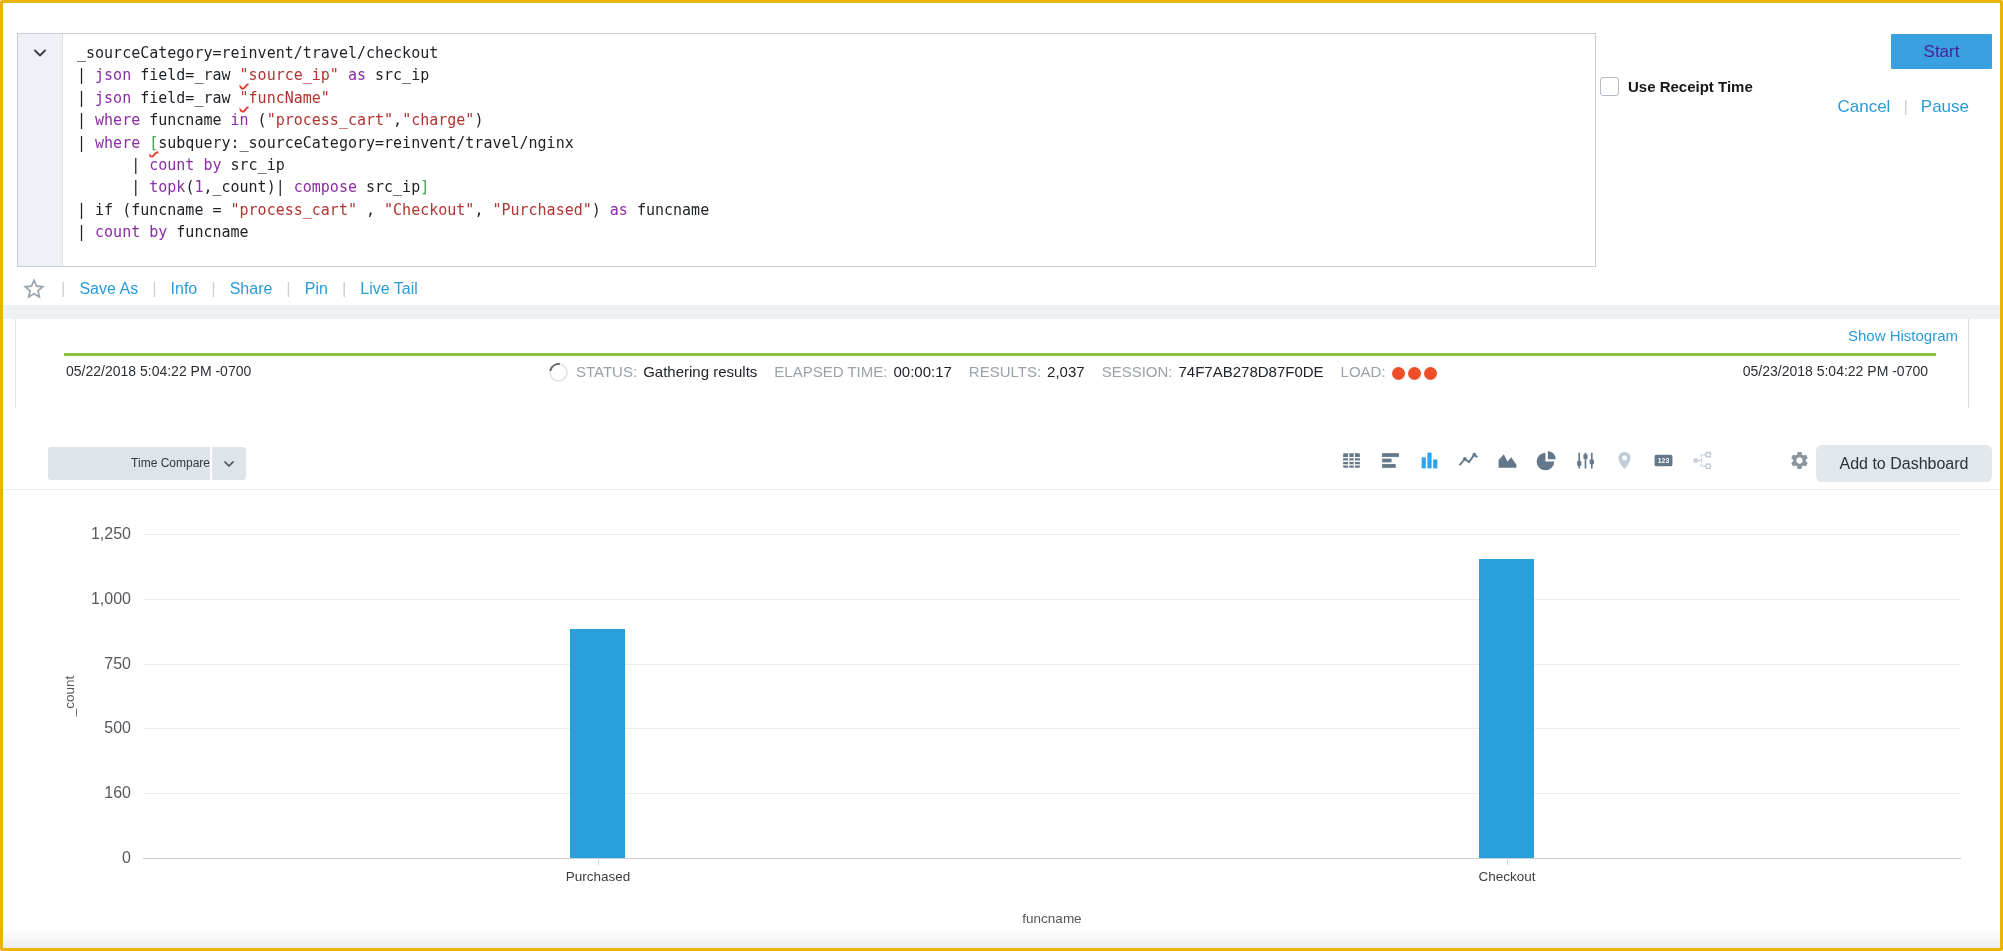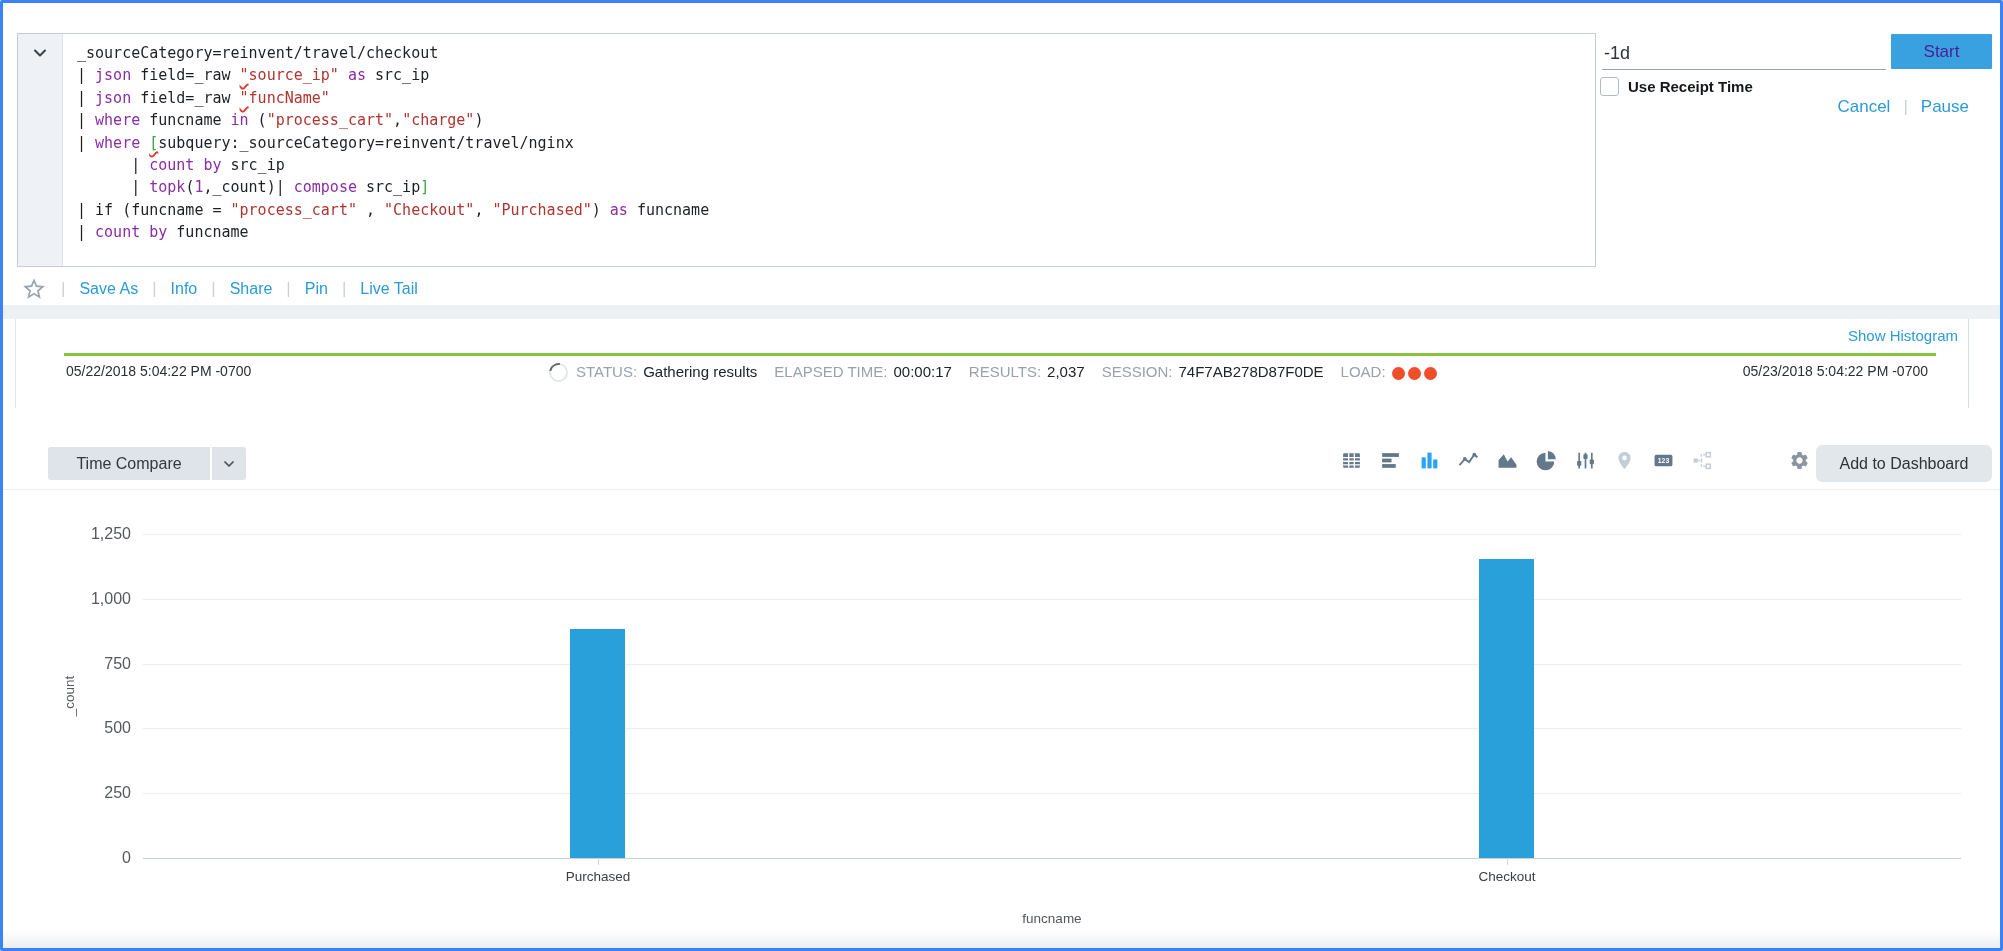--- a/index.html
+++ b/index.html
@@ -1,17 +1,17 @@
 <!DOCTYPE html>
 <html><head>
 <meta charset="utf-8">
 <style>
   html,body{margin:0;padding:0;background:#fff;}
   body{width:2003px;height:951px;position:relative;font-family:"Liberation Sans",sans-serif;-webkit-font-smoothing:antialiased;}
-  .frame{position:absolute;inset:0;border:3px solid #3b82f6;border-radius:2px;background:#fff;overflow:hidden;}
+  .frame{position:absolute;inset:0;border:3px solid #eab308;border-radius:2px;background:#fff;overflow:hidden;}
 
   
   .query-box{position:absolute;left:14px;top:30px;width:1577px;height:232px;border:1px solid #c6cdd4;background:#fff;display:flex;}
   .gutter{width:44px;background:#eef1f5;border-right:1px solid #dbe1e7;position:relative;flex:none;}
   .gutter .chev{position:absolute;left:12px;top:9px;width:20px;height:20px;color:#3c4247;}
   .code{flex:1;padding:8px 14px;font-family:"DejaVu Sans Mono","Liberation Mono",monospace;font-size:15px;line-height:22.4px;white-space:pre;color:#1d2125;overflow:hidden;}
   .code .p{color:#1d2125;}
   .code .k{color:#8b2da6;}
   .code .n{color:#8b2da6;}
   .code .s{color:#b03430;}
@@ -50,21 +50,21 @@
 
   
   .tab-strip{position:absolute;left:0;right:0;top:390px;height:44px;background:#eef1f4;border-bottom:1px solid #d9dfe4;}
   .tab{position:absolute;text-align:center;cursor:pointer;font-size:16px;color:#2e3338;border-radius:4px 4px 0 0;}
   .tab-messages{left:25px;top:10px;width:116px;height:32px;line-height:32px;background:#e1e6ea;border:1px solid #d4dadf;border-bottom:none;}
   .tab-aggregates{left:146px;top:5px;width:126px;height:40px;line-height:40px;background:#fff;border:1px solid #d4dadf;border-bottom:none;font-weight:700;z-index:3;}
   .collapse-tri{position:absolute;left:1950px;top:16px;width:0;height:0;border-left:10px solid transparent;border-right:10px solid transparent;border-bottom:12px solid #7e99b1;cursor:pointer;}
 
   
   .content-panel{position:absolute;left:0;right:0;top:434px;bottom:0;background:#fff;}
-  .tc-btn{position:absolute;left:45px;top:10px;width:162px;height:33px;line-height:33px;text-align:center;background:#dee4e9;color:#33383d;font-size:16px;border-radius:3px 0 0 3px;cursor:pointer;}
+  .tc-btn{position:absolute;left:45px;top:10px;width:162px;height:33px;line-height:33px;text-align:right;background:#dee4e9;color:#33383d;font-size:12px;border-radius:3px 0 0 3px;cursor:pointer;}
   .tc-chev{position:absolute;left:209px;top:10px;width:34px;height:33px;background:#dee4e9;border-radius:0 3px 3px 0;cursor:pointer;color:#4a5056;display:flex;align-items:center;justify-content:center;}
   .tc-chev svg{width:16px;height:16px;}
   .icon-row{position:absolute;left:1337px;top:12px;display:flex;align-items:center;gap:17px;}
   .icon-btn{width:22px;height:22px;color:#64788c;cursor:pointer;display:flex;align-items:center;justify-content:center;}
   .icon-btn svg{width:21px;height:21px;display:block;}
   .icon-btn.active{color:#28a4f0;}
   .icon-btn.disabled{color:#c3cdd6;}
   .icon-btn.gear-space{margin-left:58px;color:#8a959e;}
   .atd-btn{position:absolute;left:1813px;top:8px;width:176px;height:37px;background:#e2e7eb;border:none;border-radius:6px;font-family:"Liberation Sans",sans-serif;font-size:16px;color:#2e3338;cursor:pointer;}
   .toolbar-divider{position:absolute;left:0;right:0;top:52px;height:1px;background:#eceff2;}
@@ -90,21 +90,20 @@
     <div class="gutter">
       <span class="chev">
         <svg viewBox="0 0 20 20" fill="none" stroke="currentColor" stroke-width="2" stroke-linecap="round" stroke-linejoin="round">
             <path d="M5 7.5 L10 12.5 L15 7.5"></path>
           </svg>
       </span>
     </div>
     <div class="code" id="query-code"><div class="qline"><span class="p">_sourceCategory=reinvent/travel/checkout</span></div><div class="qline"><span class="p">| </span><span class="k">json</span><span class="p"> field=_raw </span><span class="s sq">"</span><span class="s">source_ip"</span><span class="p"> </span><span class="k">as</span><span class="p"> src_ip</span></div><div class="qline"><span class="p">| </span><span class="k">json</span><span class="p"> field=_raw </span><span class="s sq">"</span><span class="s">funcName"</span></div><div class="qline"><span class="p">| </span><span class="k">where</span><span class="p"> funcname </span><span class="k">in</span><span class="p"> (</span><span class="s">"process_cart"</span><span class="p">,</span><span class="s">"charge"</span><span class="p">)</span></div><div class="qline"><span class="p">| </span><span class="k">where</span><span class="p"> </span><span class="g sq">[</span><span class="p">subquery:_sourceCategory=reinvent/travel/nginx</span></div><div class="qline"><span class="p">      | </span><span class="k">count</span><span class="p"> </span><span class="k">by</span><span class="p"> src_ip</span></div><div class="qline"><span class="p">      | </span><span class="k">topk</span><span class="p">(</span><span class="n">1</span><span class="p">,_count)| </span><span class="k">compose</span><span class="p"> src_ip</span><span class="g">]</span></div><div class="qline"><span class="p">| if (funcname = </span><span class="s">"process_cart"</span><span class="p"> , </span><span class="s">"Checkout"</span><span class="p">, </span><span class="s">"Purchased"</span><span class="p">) </span><span class="k">as</span><span class="p"> funcname</span></div><div class="qline"><span class="p">| </span><span class="k">count</span><span class="p"> </span><span class="k">by</span><span class="p"> funcname</span></div></div>
   </div>
 
-  <input class="range-input" value="-1d" style="">
   <button class="start-btn">Start</button>
   <div class="receipt-row">
     <span class="checkbox"></span>
     <span class="receipt-label">Use Receipt Time</span>
   </div>
   <div class="cancel-pause">
     <span class="link">Cancel</span>
     <span class="pipe">|</span>
     <span class="link">Pause</span>
   </div>
@@ -243,21 +242,21 @@
             <path d="M19.14,12.94c0.04-0.3,0.06-0.61,0.06-0.94c0-0.32-0.02-0.64-0.07-0.94l2.03-1.58c0.18-0.14,0.23-0.41,0.12-0.61 l-1.92-3.32c-0.12-0.22-0.37-0.29-0.59-0.22l-2.39,0.96c-0.5-0.38-1.03-0.7-1.62-0.94L14.4,2.81c-0.04-0.24-0.24-0.41-0.48-0.41 h-3.84c-0.24,0-0.43,0.17-0.47,0.41L9.25,5.35C8.66,5.59,8.12,5.92,7.63,6.29L5.24,5.33c-0.22-0.08-0.47,0-0.59,0.22L2.74,8.87 C2.62,9.08,2.66,9.34,2.86,9.48l2.03,1.58C4.84,11.36,4.8,11.69,4.8,12s0.02,0.64,0.07,0.94l-2.03,1.58 c-0.18,0.14-0.23,0.41-0.12,0.61l1.92,3.32c0.12,0.22,0.37,0.29,0.59,0.22l2.39-0.96c0.5,0.38,1.03,0.7,1.62,0.94l0.36,2.54 c0.05,0.24,0.24,0.41,0.48,0.41h3.84c0.24,0,0.44-0.17,0.47-0.41l0.36-2.54c0.59-0.24,1.13-0.56,1.62-0.94l2.39,0.96 c0.22,0.08,0.47,0,0.59-0.22l1.92-3.32c0.12-0.22,0.07-0.47-0.12-0.61L19.14,12.94z M12,15.6c-1.98,0-3.6-1.62-3.6-3.6 s1.62-3.6,3.6-3.6s3.6,1.62,3.6,3.6S13.98,15.6,12,15.6z"></path>
           </svg>
         </span>
       </div>
     <button class="atd-btn">Add to Dashboard</button>
     <div class="toolbar-divider"></div>
     <div id="chart">
         <div class="gridline axisline" style="left: 140px; top: 421px; width: 1818px;"></div>
         <div class="ytick" style="top: 412px;">0</div>
         <div class="gridline" style="left: 140px; top: 356px; width: 1818px;"></div>
-        <div class="ytick" style="top: 347px;">250</div>
+        <div class="ytick" style="top: 347px;">160</div>
         <div class="gridline" style="left: 140px; top: 291px; width: 1818px;"></div>
         <div class="ytick" style="top: 282px;">500</div>
         <div class="gridline" style="left: 140px; top: 227px; width: 1818px;"></div>
         <div class="ytick" style="top: 218px;">750</div>
         <div class="gridline" style="left: 140px; top: 162px; width: 1818px;"></div>
         <div class="ytick" style="top: 153px;">1,000</div>
         <div class="gridline" style="left: 140px; top: 97px; width: 1818px;"></div>
         <div class="ytick" style="top: 88px;">1,250</div>
         <div class="ylabel" style="left: 66px; top: 259px;">_count</div>
         <div class="bar" title="Purchased: 885" style="left: 567px; top: 192px; width: 55px; height: 229px; background: rgb(41, 160, 218);"></div>

